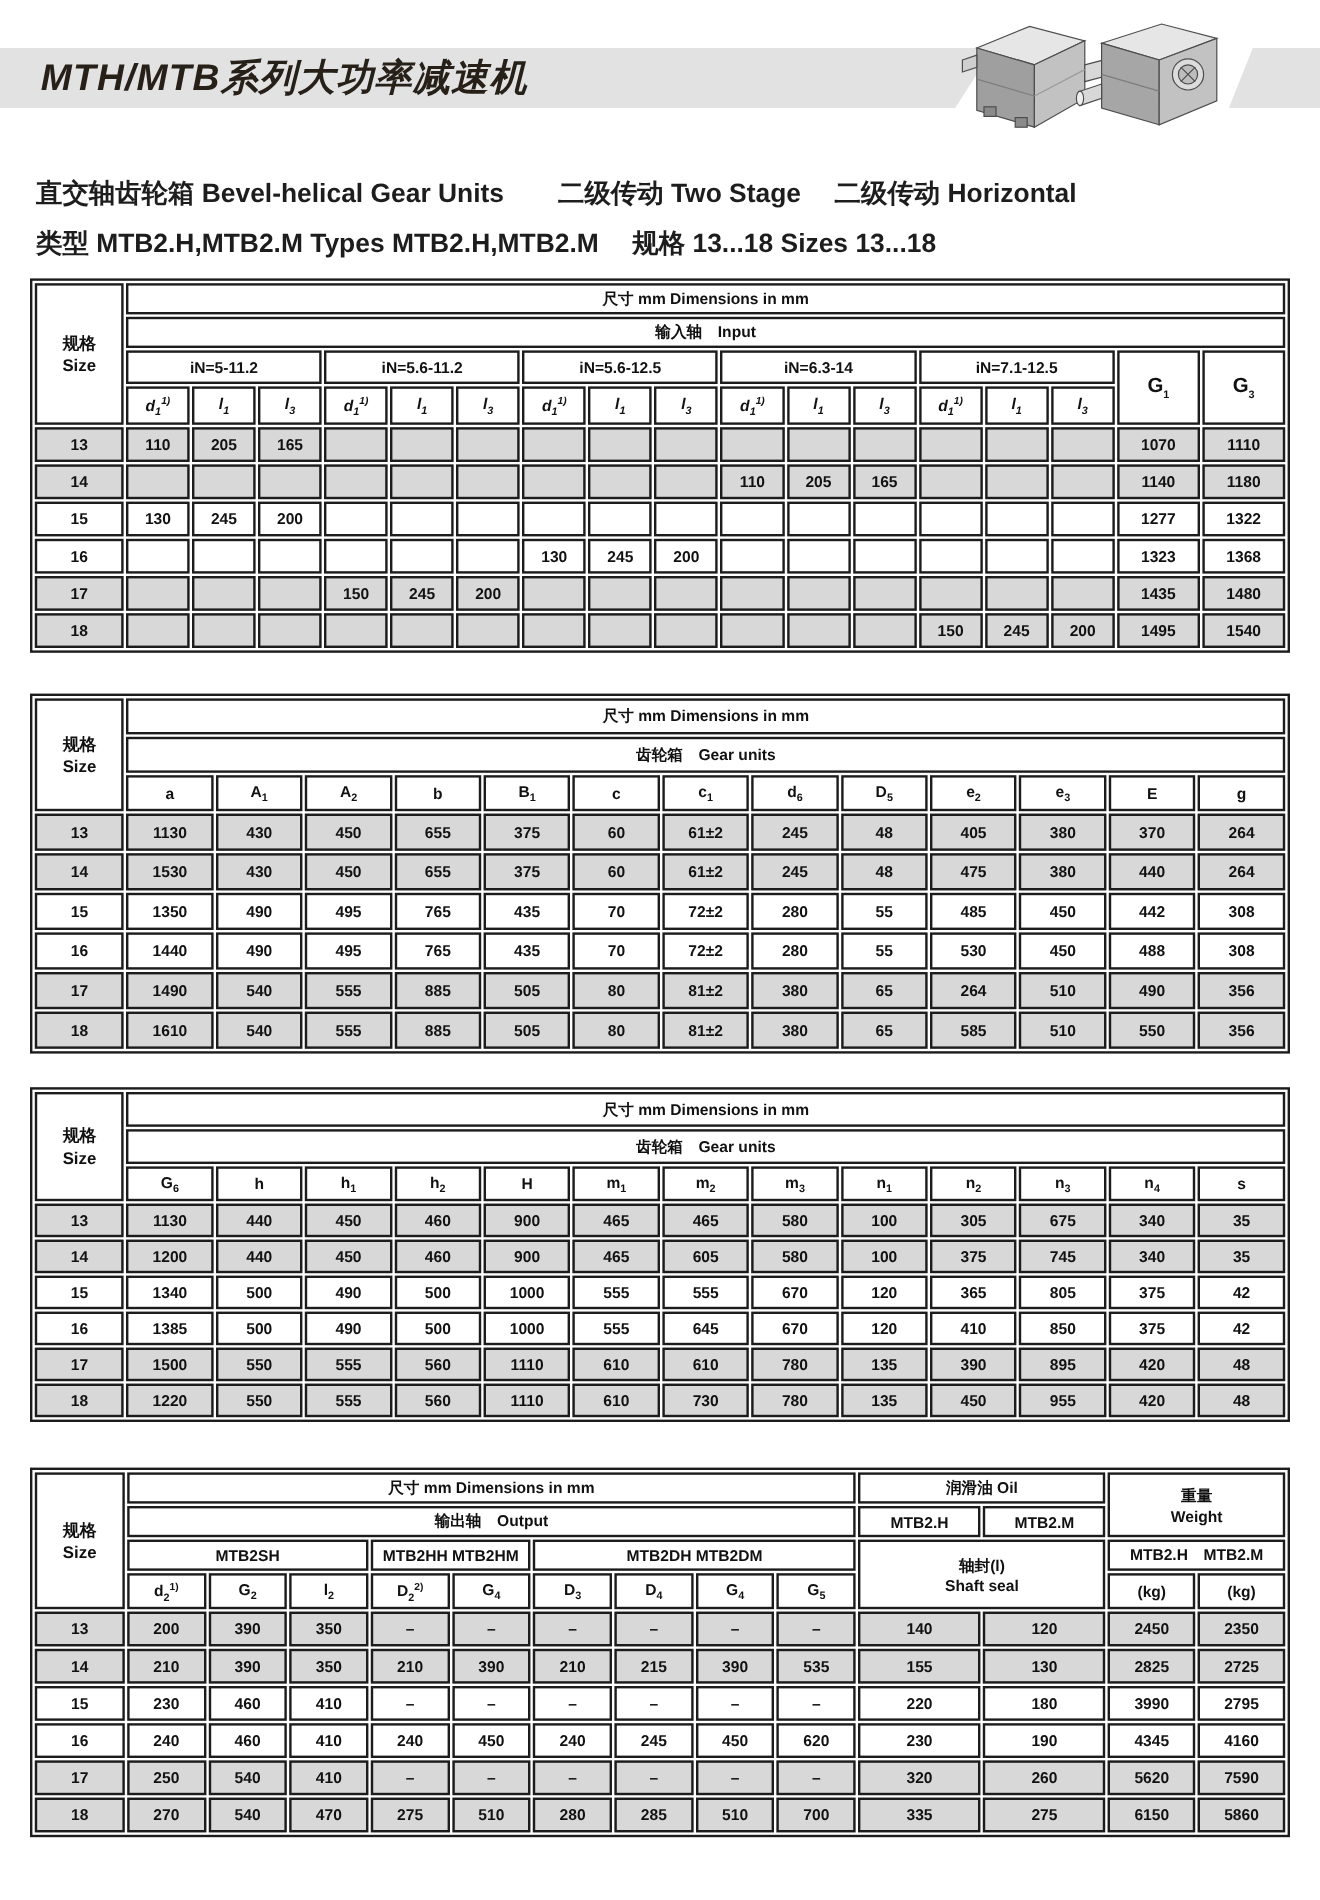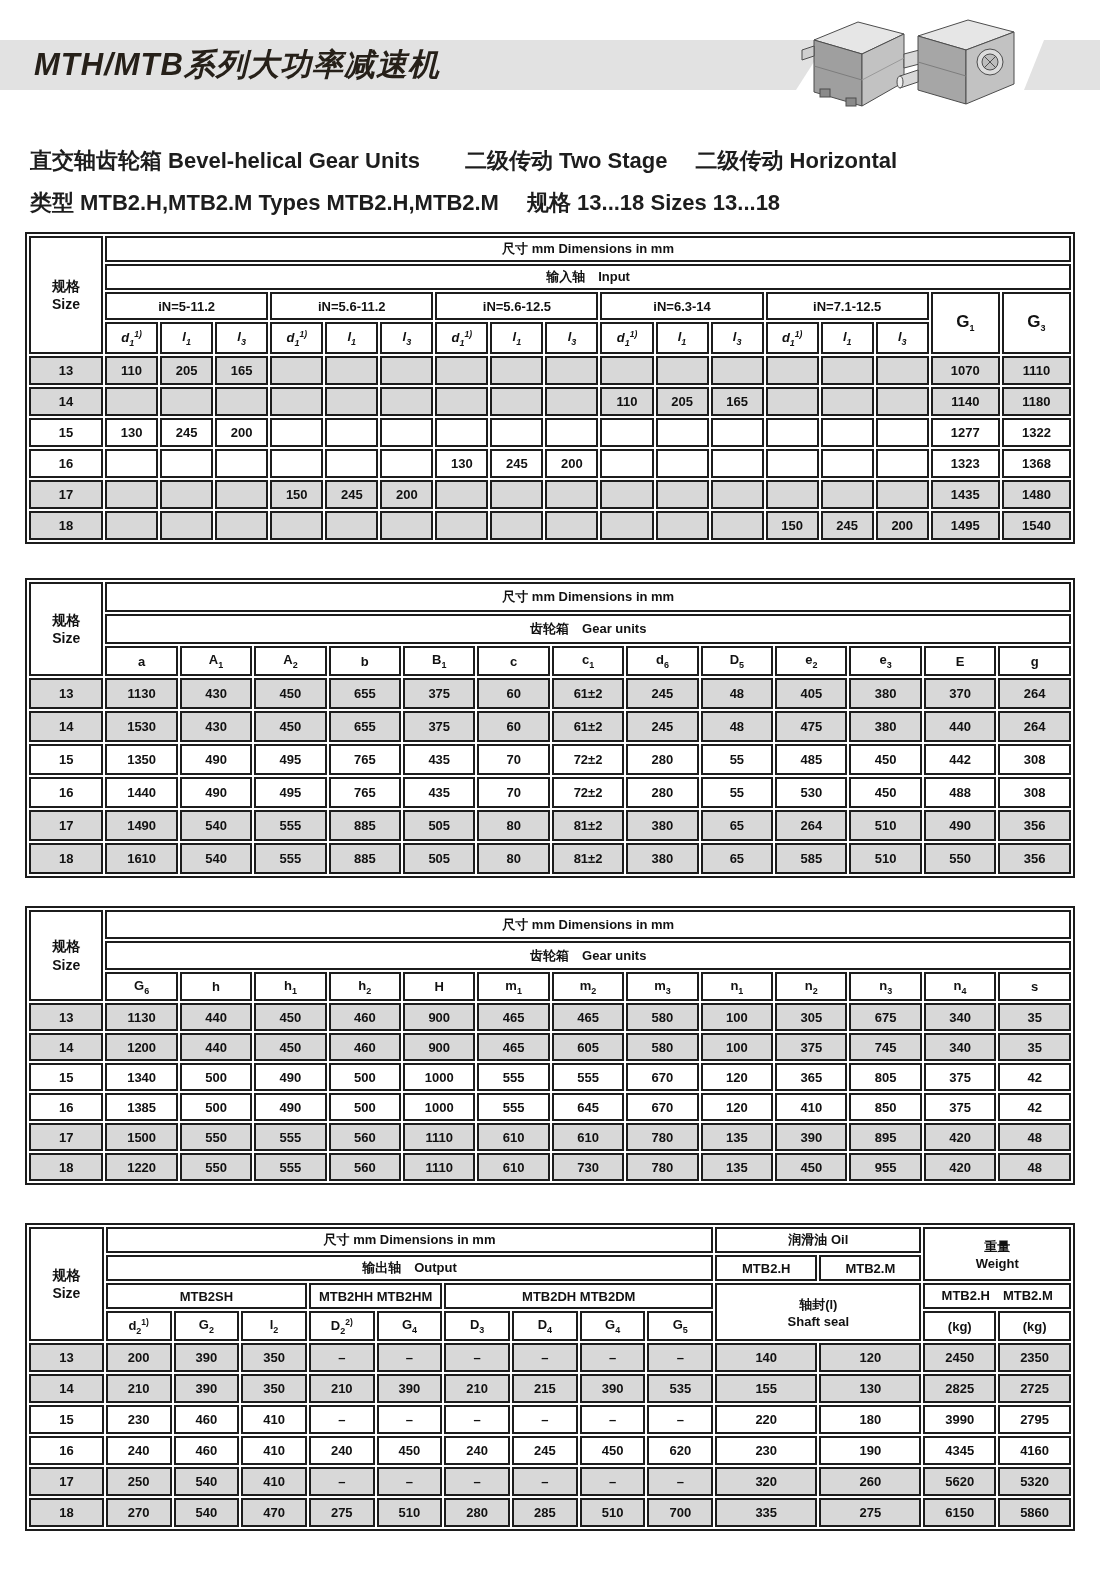--- a/index.html
+++ b/index.html
@@ -669,21 +669,21 @@
             <td>410</td>
             <td>–</td>
             <td>–</td>
             <td>–</td>
             <td>–</td>
             <td>–</td>
             <td>–</td>
             <td>320</td>
             <td>260</td>
             <td>5620</td>
-            <td>5320</td>
+            <td>7590</td>
           </tr>
           <tr class="shaded" style="height: 29px;">
             <td>18</td>
             <td>270</td>
             <td>540</td>
             <td>470</td>
             <td>275</td>
             <td>510</td>
             <td>280</td>
             <td>285</td>

